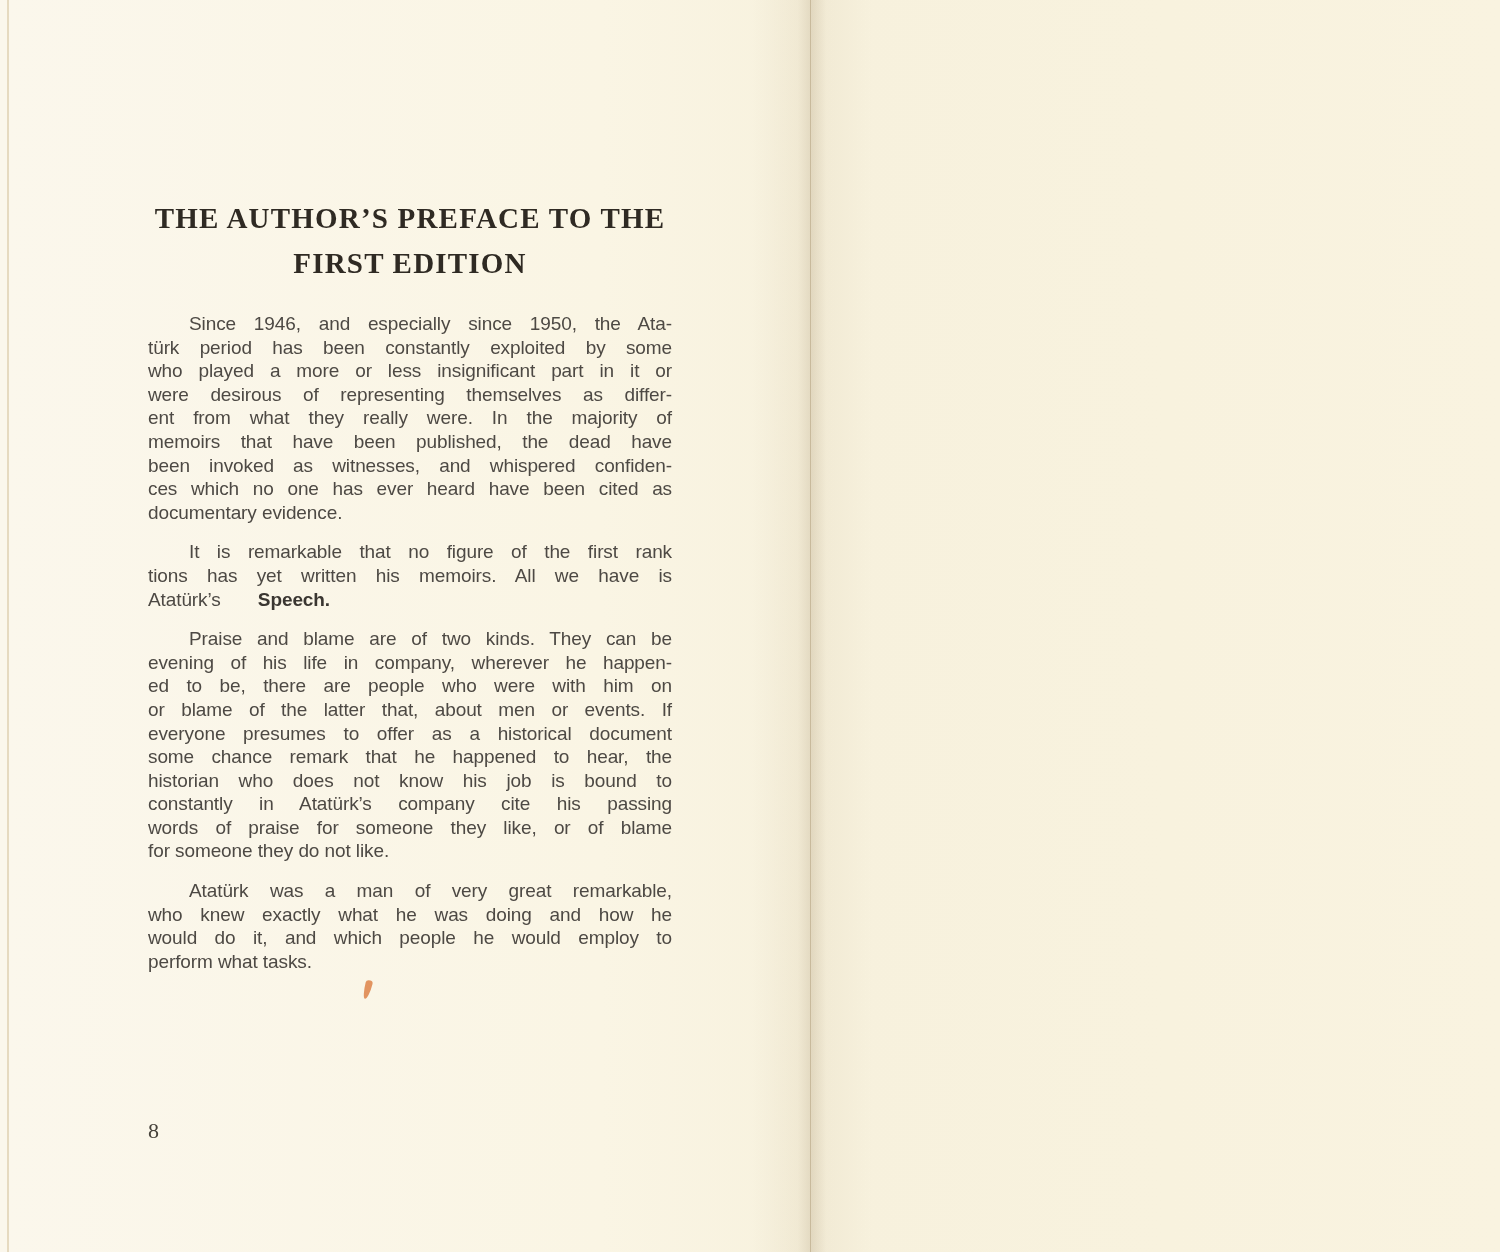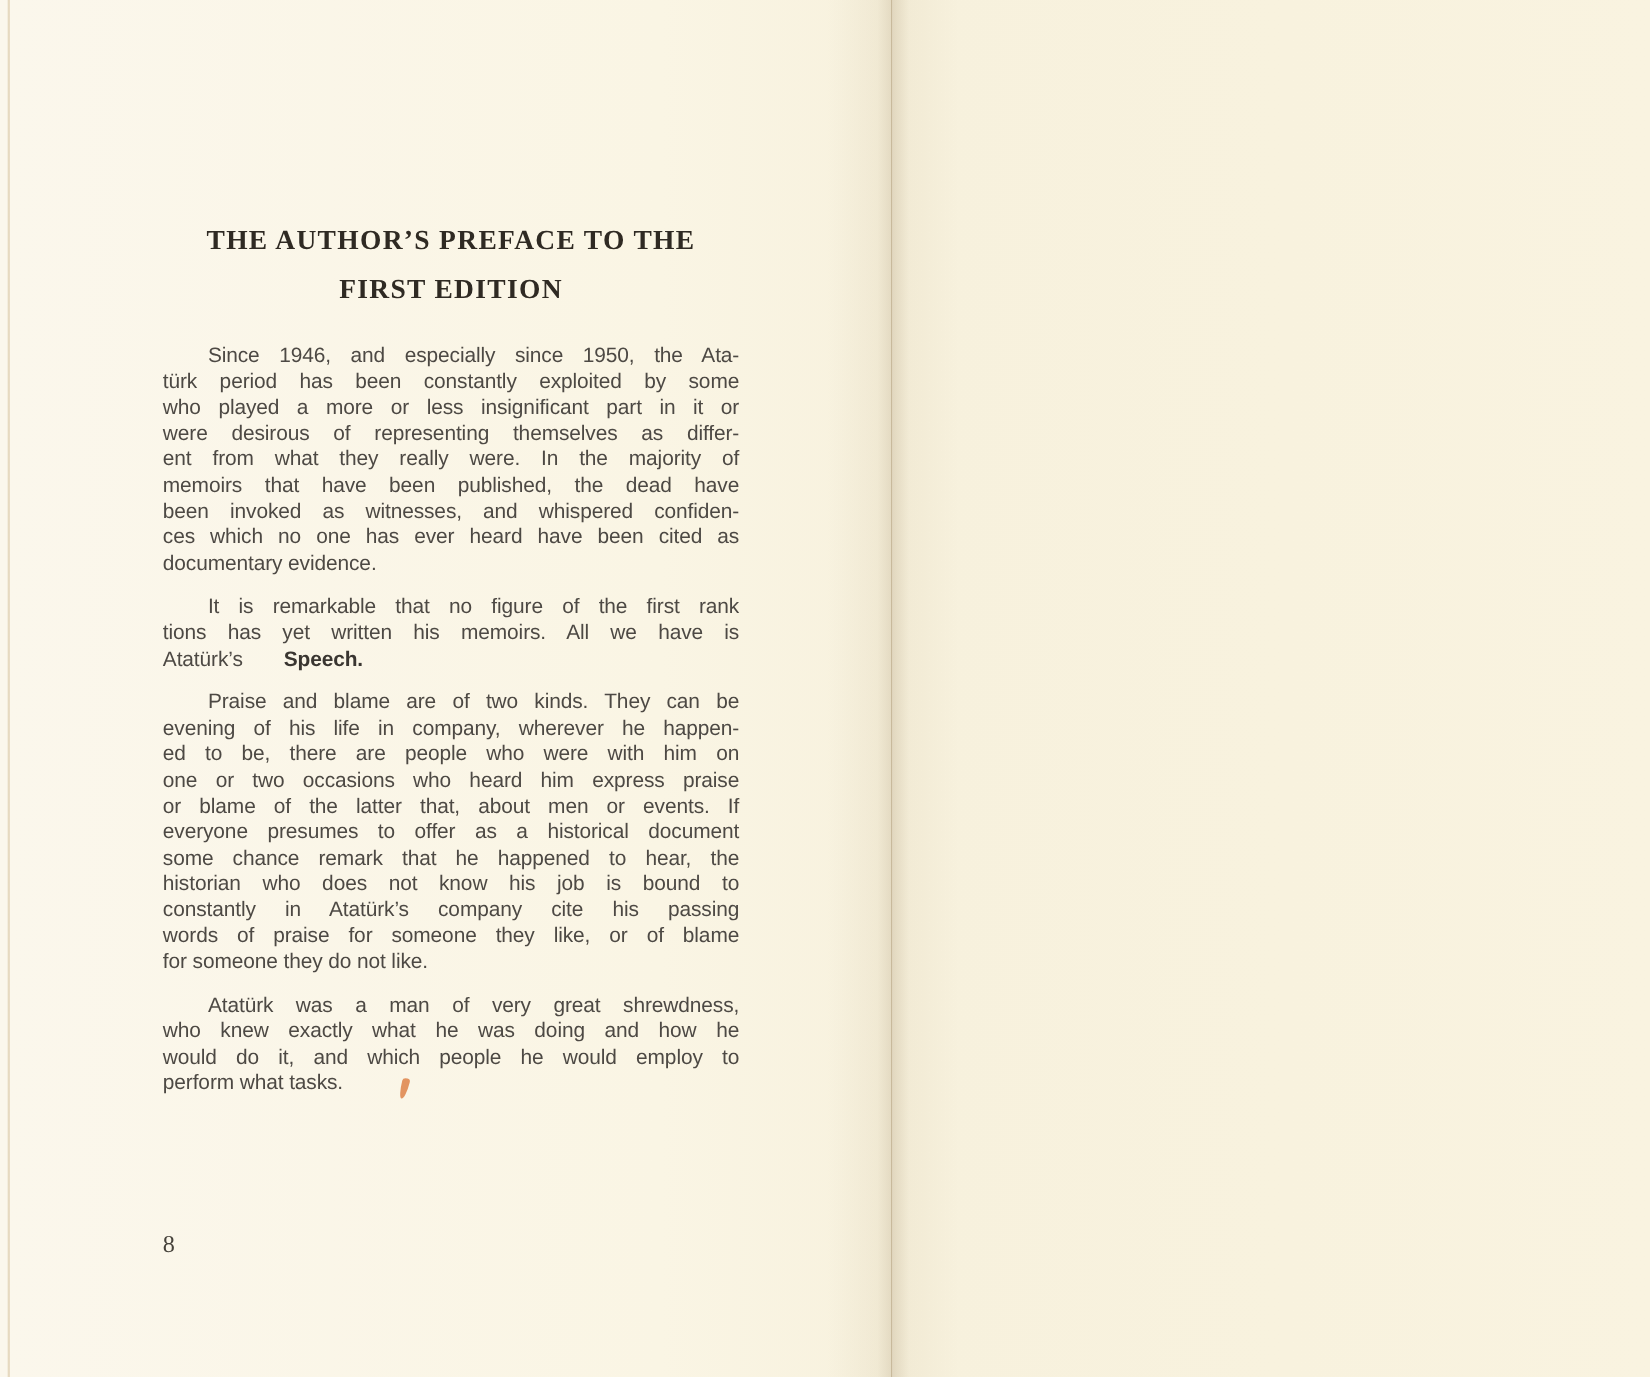--- a/index.html
+++ b/index.html
@@ -38,21 +38,21 @@
   .page { position: absolute; top: 0; height: 100%; }
   .page-left  { left: 0;     width: 760px; }
   .page-right { left: 760px; width: 740px; }
 
   .title {
     position: absolute;
     left: 148px; width: 524px; top: 196px;
     text-align: center;
     font-family: "Liberation Serif", "DejaVu Serif", serif;
     font-weight: 700;
-    font-size: 25px;
+    font-size: 29px;
     line-height: 45px;
     letter-spacing: 1.2px;
     color: #2f2a23;
   }
 
   .paras {
     position: absolute;
     font-size: 19px;
     line-height: 23.6px;
     color: #4d4944;
@@ -118,31 +118,30 @@
         </div>
         <div class="para">
           <div class="line"><span>It is remarkable that no figure of the first rank</span></div>
           <div class="line"><span>tions has yet written his memoirs. All we have is</span></div>
           <div class="line last"><span>Atatürk’s </span><b>Speech.</b></div>
         </div>
         <div class="para">
           <div class="line"><span>Praise and blame are of two kinds. They can be</span></div>
           <div class="line"><span>evening of his life in company, wherever he happen-</span></div>
           <div class="line"><span>ed to be, there are people who were with him on</span></div>
-          <div class="line"><span>one or two occasions who heard him express praise</span></div>
           <div class="line"><span>or blame of the latter that, about men or events. If</span></div>
           <div class="line"><span>everyone presumes to offer as a historical document</span></div>
           <div class="line"><span>some chance remark that he happened to hear, the</span></div>
           <div class="line"><span>historian who does not know his job is bound to</span></div>
           <div class="line"><span>constantly in Atatürk’s company cite his passing</span></div>
           <div class="line"><span>words of praise for someone they like, or of blame</span></div>
           <div class="line last"><span>for someone they do not like.</span></div>
         </div>
         <div class="para">
-          <div class="line"><span>Atatürk was a man of very great shrewdness,</span></div>
+          <div class="line"><span>Atatürk was a man of very great remarkable,</span></div>
           <div class="line"><span>who knew exactly what he was doing and how he</span></div>
           <div class="line"><span>would do it, and which people he would employ to</span></div>
           <div class="line last"><span>perform what tasks.</span></div>
         </div>
       </div>
     <div class="speck"></div>
     <div class="pagenum pagenum-left">8</div>
   </div>
 
   <div class="page page-right">

